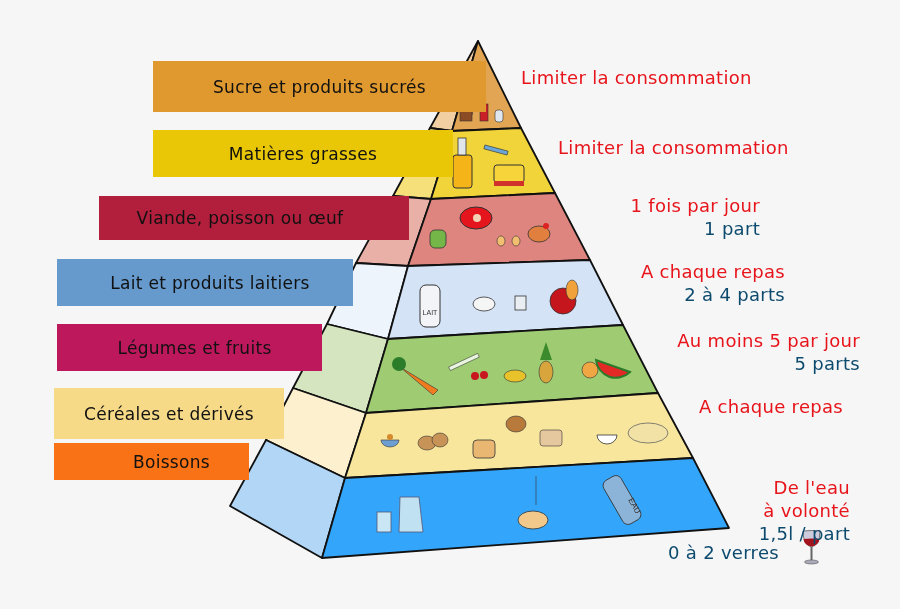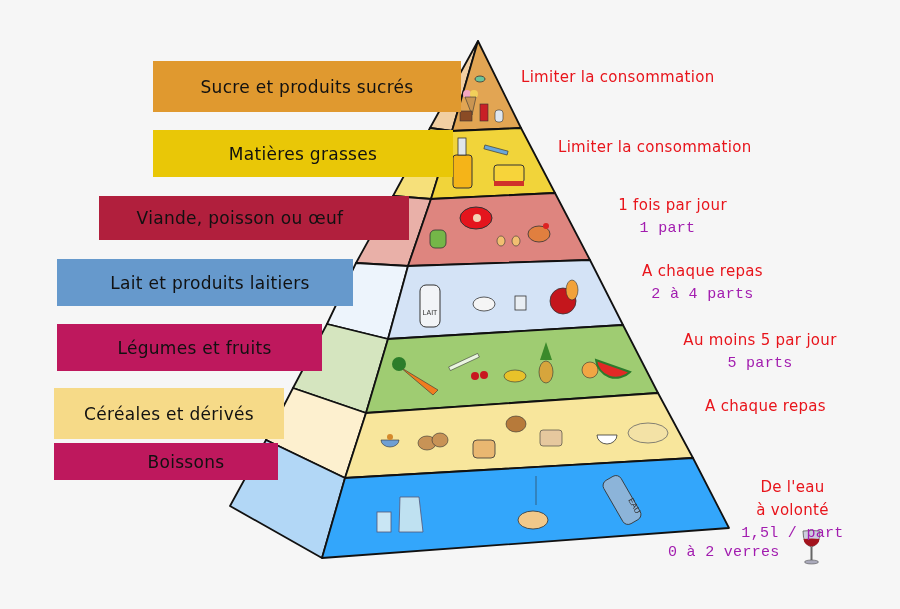--- a/index.html
+++ b/index.html
@@ -1,22 +1,22 @@
 <!DOCTYPE html>
 <html><head>
 <meta charset="utf-8">
 <style>
   html,body{margin:0;padding:0;}
   body{width:900px;height:609px;background:#f6f6f6;position:relative;overflow:hidden;
        font-family:"DejaVu Sans","Liberation Sans",sans-serif;}
   .bar{position:absolute;display:flex;align-items:center;justify-content:center;
        font-size:17px;color:#111;letter-spacing:0.3px;}
-  .note{position:absolute;text-align:center;font-size:15px;line-height:23px;letter-spacing:0.3px;}
+  .note{position:absolute;text-align:right;font-size:18px;line-height:23px;letter-spacing:0.3px;}
   .red{color:#e8141b;}
-  .blk{color:#a21caf;font-family:Liberation Mono, monospace;}
+  .blk{color:#0c4a6e;}
   svg#pyr{position:absolute;left:0;top:0;}
 </style>
 </head>
 <body>
 
 <svg id="pyr" width="900" height="609">
   <g stroke="#111" stroke-width="1.8" stroke-linejoin="round">
 
     <polygon fill="#f1cfa2" points="478,41 430,128 452,131"></polygon>
     <polygon fill="#f6e07a" points="430,128 393,196 431,199 452,131"></polygon>
@@ -161,27 +161,27 @@
     </g>
 
   <g>
     <path d="M803 531 Q812 530 820 531 Q820 545 811.5 547 Q803 545 803 531 Z" fill="#ccd" stroke="#555" stroke-width="0.8"></path>
     <path d="M803.5 539 Q812 538 819.5 539 Q819 545 811.5 546.5 Q804 545 803.5 539 Z" fill="#a3131d"></path>
     <line x1="811.5" y1="547" x2="811.5" y2="561" stroke="#666" stroke-width="2"></line>
     <ellipse cx="811.5" cy="562" rx="7" ry="2" fill="#aab" stroke="#555" stroke-width="0.6"></ellipse>
   </g>
 </svg>
 
-<div class="bar" style="left:153px;top:61px;width:308px;height:51px;background:#e0992f;">Sucre et produits sucrés</div>
+<div class="bar" style="left:153px;top:61px;width:333px;height:51px;background:#e0992f;">Sucre et produits sucrés</div>
 <div class="bar" style="left:153px;top:130px;width:300px;height:47px;background:#e9c707;">Matières grasses</div>
 <div class="bar" style="left:99px;top:196px;width:310px;height:44px;background:#b11f3d;padding-right:28px;box-sizing:border-box;">Viande, poisson ou œuf</div>
 <div class="bar" style="left:57px;top:259px;width:296px;height:47px;background:#6699cc;padding-left:10px;box-sizing:border-box;">Lait et produits laitiers</div>
 <div class="bar" style="left:57px;top:324px;width:265px;height:47px;background:#be185d;padding-left:10px;box-sizing:border-box;">Légumes et fruits</div>
 <div class="bar" style="left:54px;top:388px;width:230px;height:51px;background:#f6da88;">Céréales et dérivés</div>
-<div class="bar" style="left:54px;top:443px;width:224px;height:37px;background:#be185d;padding-left:40px;box-sizing:border-box;">Boissons</div>
+<div class="bar" style="left:54px;top:443px;width:195px;height:37px;background:#f97316;padding-left:40px;box-sizing:border-box;">Boissons</div>
 
 <div class="note red" style="left:521px;top:66px;">Limiter la consommation</div>
 <div class="note red" style="left:558px;top:136px;">Limiter la consommation</div>
 
 <div class="note" style="left:585px;top:194px;width:175px;">
   <div class="red">1 fois par jour</div>
   <div class="blk" style="margin-left:-10px;">1 part</div>
 </div>
 
 <div class="note" style="left:620px;top:260px;width:165px;">

